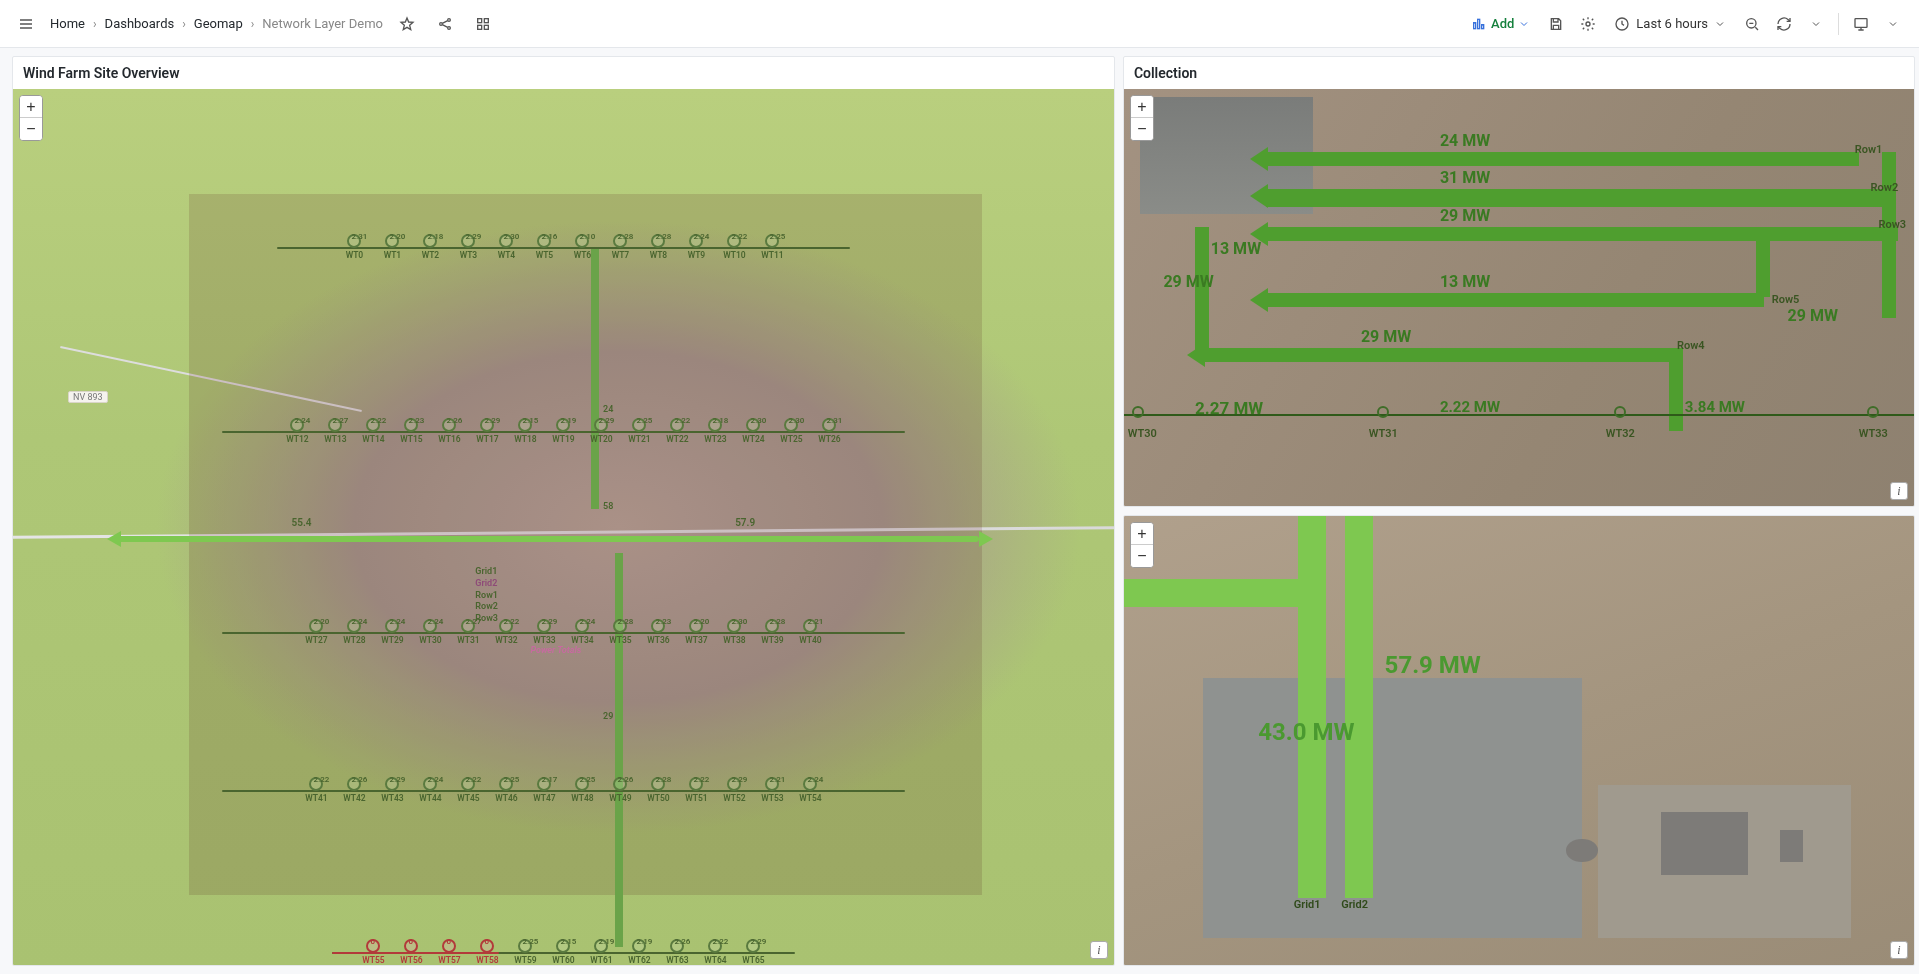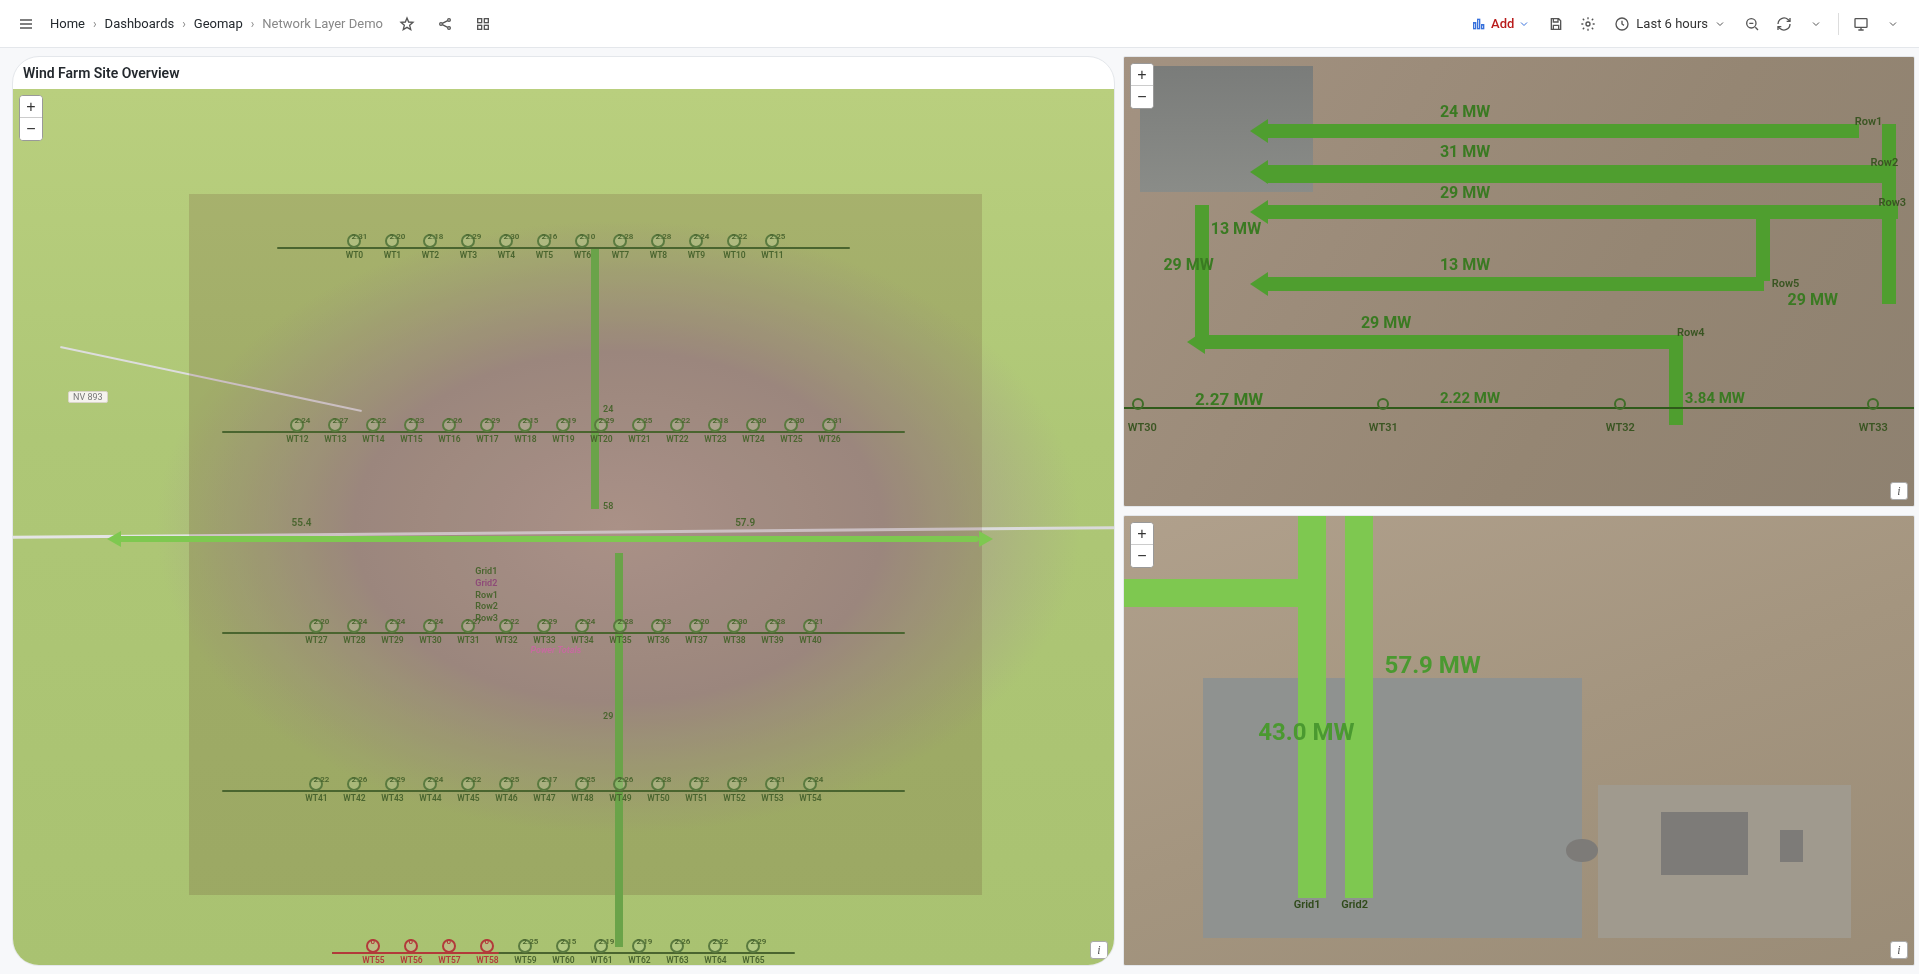--- a/index.html
+++ b/index.html
@@ -8,28 +8,28 @@
   
   .topbar { height: 48px; display: flex; align-items: center; padding: 0 12px; border-bottom: 1px solid #e4e7eb; gap: 16px; }
   .topbar-left { display: flex; align-items: center; gap: 10px; flex: 1; }
   .hamburger { width: 24px; height: 24px; display:flex; align-items:center; justify-content:center; cursor:pointer; }
   .breadcrumb { display: flex; align-items: center; gap: 8px; }
   .breadcrumb a, .breadcrumb span { color: #24292e; text-decoration:none; }
   .breadcrumb .sep { color: #888; font-size:12px; }
   .breadcrumb .current { color: #888; }
   .tb-icon { width:28px; height:28px; display:flex; align-items:center; justify-content:center; border-radius:4px; cursor:pointer; color:#555; }
   .topbar-right { display:flex; align-items:center; gap:4px; }
-  .add-btn { color:#b91c1c; display:flex; align-items:center; gap:4px; font-weight:500; padding:4px 8px; border-radius:4px; cursor:pointer;}
+  .add-btn { color:#15803d; display:flex; align-items:center; gap:4px; font-weight:500; padding:4px 8px; border-radius:4px; cursor:pointer;}
   .time-btn { display:flex; align-items:center; gap:6px; padding:4px 8px; border-radius:4px; cursor:pointer; color:#333;}
   .divider { width:1px; height:22px; background:#ddd; margin:0 4px;}
   
   
   .dash { display:grid; grid-template-columns: 58.2% 41.8%; grid-template-rows: 1fr 1fr; gap: 8px; padding: 8px 12px 8px 12px; height: calc(100% - 48px); background:#f7f8fa; }
   .panel { background:#fff; border:1px solid #e4e7eb; border-radius:2px; display:flex; flex-direction:column; overflow:hidden; position:relative;}
-  .panel-big { grid-row: 1 / span 2; border-radius: 27px; }
+  .panel-big { grid-row: 1 / span 2; }
   .panel-title { padding: 8px 10px; font-size:14px; font-weight:600; color:#24292e; }
   .map { flex:1; position:relative; overflow:hidden; }
   
   .zoom-ctrl { position:absolute; top:6px; left:6px; z-index:50; border:1px solid #999; border-radius:4px; overflow:hidden; background:#fff;}
   .zoom-ctrl button { display:block; width:22px; height:22px; border:none; background:#fff; font-size:16px; line-height:20px; color:#333; cursor:pointer;}
   .zoom-ctrl button:first-child { border-bottom:1px solid #ccc;}
   .info-btn { position:absolute; bottom:6px; right:6px; width:18px; height:18px; border:1px solid #aaa; border-radius:3px; background:#fff; font-family:serif; font-style:italic; font-size:12px; display:flex; align-items:center; justify-content:center; color:#555; z-index:50; cursor:pointer;}
   
   
   .map1-bg { position:absolute; inset:0; background:
@@ -581,20 +581,21 @@
 
       <div class="zoom-ctrl">
         <button>+</button>
         <button>−</button>
       </div>
       <div class="info-btn">i</div>
     </div>
   </div>
 
   <div class="panel">
+    <div class="panel-title">Collection</div>
     <div class="map">
       <div class="map2-bg"></div>
 
       <div class="bigarrow" style="left:18%;top:15%;width:75%;">
           <div class="ahead"></div>
         </div>
       <div class="bigarrow" style="left:18%;top:24%;width:78%;height:18px;">
           <div class="ahead"></div>
         </div>
       <div class="bigarrow" style="left:18%;top:33%;width:80%;">

